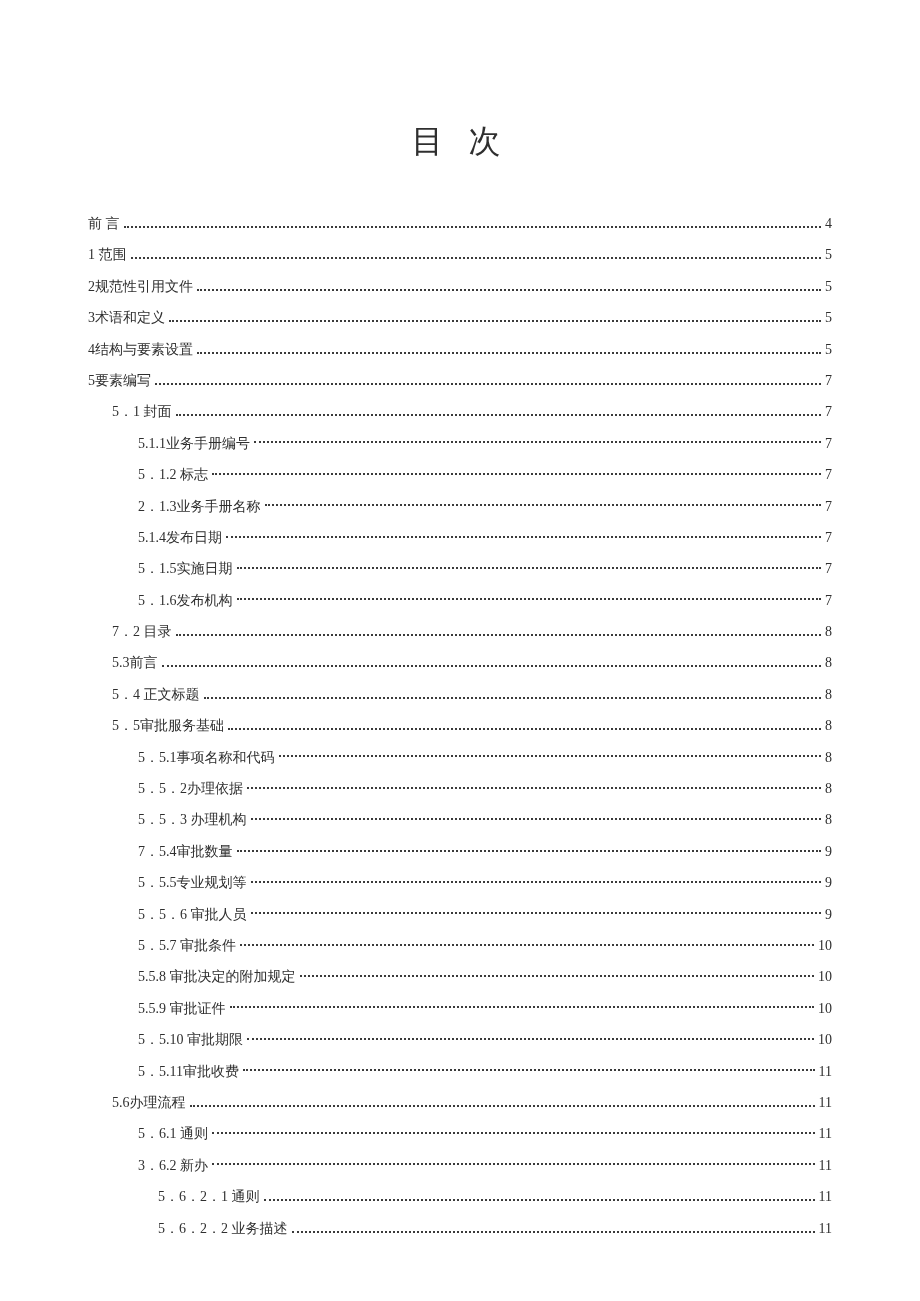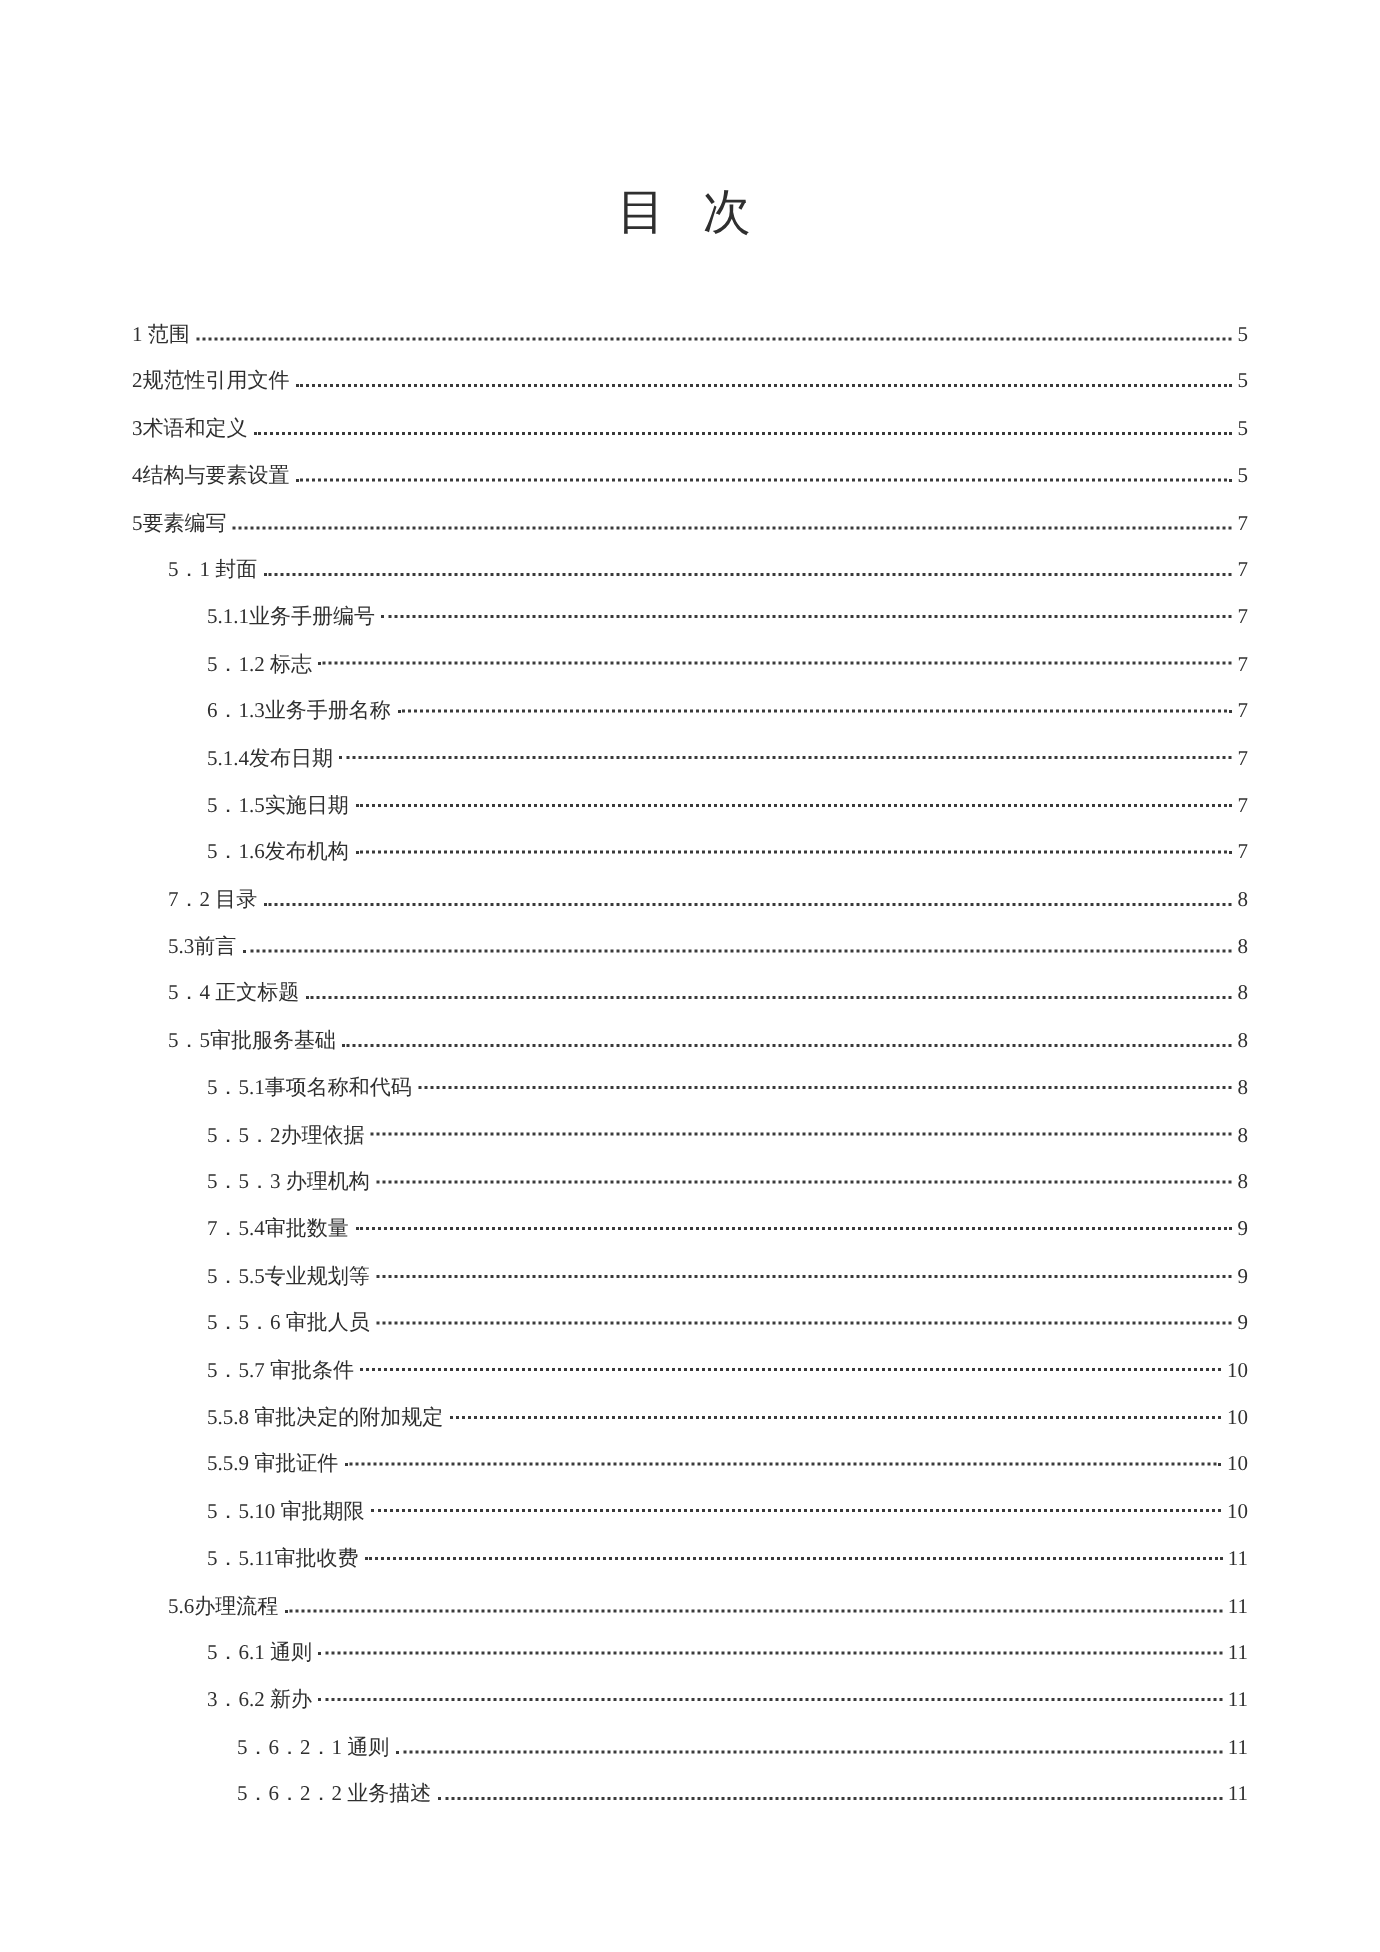--- a/index.html
+++ b/index.html
@@ -41,20 +41,25 @@
     .lvl3 { padding-left: 50px; align-items: center; }
     .lvl4 { padding-left: 70px; text-align: right; }
   </style>
 </head>
 <body>
 
 <h1 class="title">目 次</h1>
 
 <div class="toc" id="toc">
     <div class="toc-row lvl1">
+      <span class="lbl">前 言</span>
+      <span class="dots"></span>
+      <span class="pg">4</span>
+    </div>
+    <div class="toc-row lvl1">
       <span class="lbl">1 范围</span>
       <span class="dots"></span>
       <span class="pg">5</span>
     </div>
     <div class="toc-row lvl1">
       <span class="lbl">2规范性引用文件</span>
       <span class="dots"></span>
       <span class="pg">5</span>
     </div>
     <div class="toc-row lvl1">
@@ -81,21 +86,21 @@
       <span class="lbl">5.1.1业务手册编号</span>
       <span class="dots"></span>
       <span class="pg">7</span>
     </div>
     <div class="toc-row lvl3">
       <span class="lbl">5．1.2 标志</span>
       <span class="dots"></span>
       <span class="pg">7</span>
     </div>
     <div class="toc-row lvl3">
-      <span class="lbl">6．1.3业务手册名称</span>
+      <span class="lbl">2．1.3业务手册名称</span>
       <span class="dots"></span>
       <span class="pg">7</span>
     </div>
     <div class="toc-row lvl3">
       <span class="lbl">5.1.4发布日期</span>
       <span class="dots"></span>
       <span class="pg">7</span>
     </div>
     <div class="toc-row lvl3">
       <span class="lbl">5．1.5实施日期</span>

